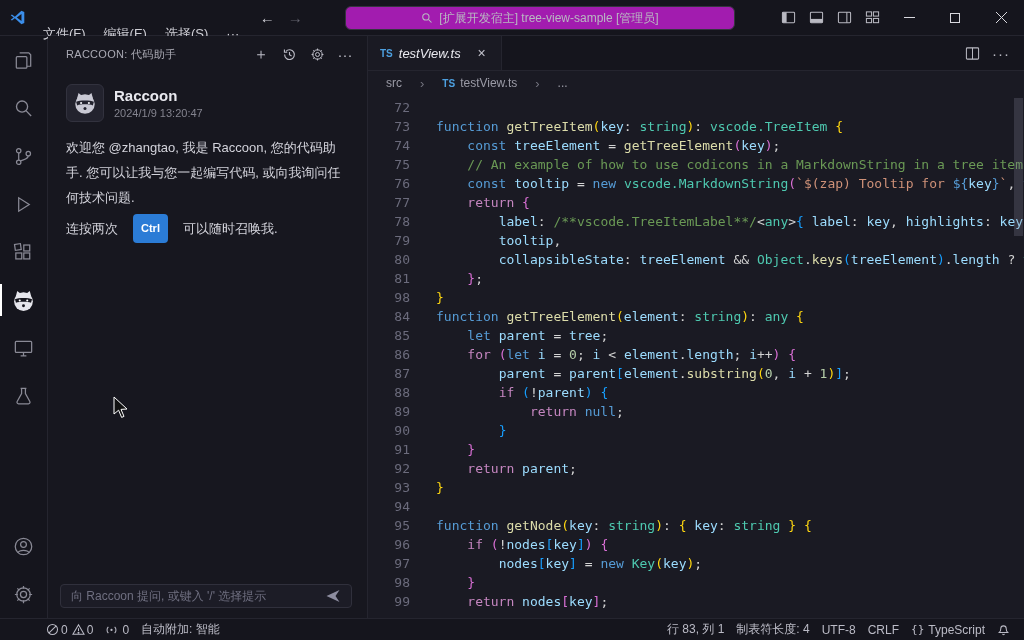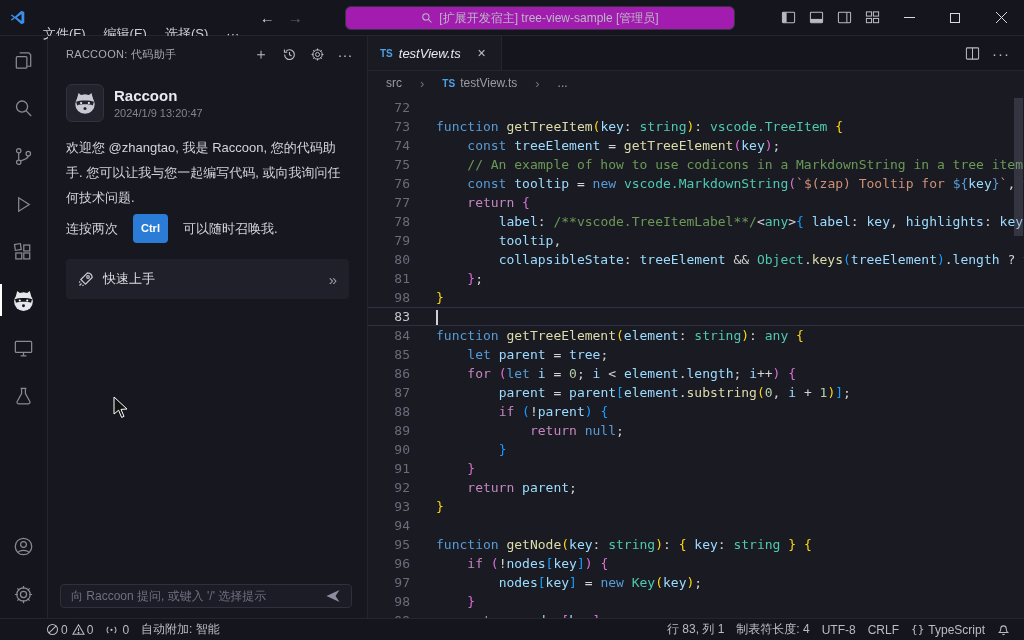--- a/index.html
+++ b/index.html
@@ -294,29 +294,20 @@
         </span>
         <span>
           <div class="a-name">Raccoon</div>
           <div class="a-time">2024/1/9 13:20:47</div>
         </span>
       </div>
       <div class="msg">欢迎您 @zhangtao, 我是 Raccoon, 您的代码助手. 您可以让我与您一起编写代码, 或向我询问任何技术问题.</div>
       <div class="hotkey-line">
         <span>连按两次</span><span class="kbd">Ctrl</span><span>可以随时召唤我.</span>
       </div>
-      <div class="quick">
-        <svg width="16" height="16" viewBox="0 0 16 16" fill="none" stroke="#c9c9d4" stroke-width="1.2">
-            <path d="M9.5 1.8 C12.5 2 14 3.5 14.2 6.5 L7.5 13.2 L2.8 8.5 Z"></path>
-            <circle cx="10" cy="6" r="1.3"></circle>
-            <path d="M3.5 12.5 L1.5 14.5 M5.5 13.8 l-1 1 M2.2 10.5 l-1 1"></path>
-          </svg>
-        <span>快速上手</span>
-        <span class="chev">»</span>
-      </div>
     </div>
 
     <div class="chat-input">
       <span class="placeholder">向 Raccoon 提问, 或键入 '/' 选择提示</span>
       <svg width="16" height="16" viewBox="0 0 16 16" fill="#8d8da0">
           <path d="M1.5 8 L14.5 2 L10.5 8 L14.5 14 Z"></path>
         </svg>
     </div>
   </div>
 
@@ -353,21 +344,20 @@
           <div class="code-row"><span class="gutter">73</span><span class="code-text"><span class="t-kw">function</span><span class="t-pl"> </span><span class="t-fn">getTreeItem</span><span class="t-b1">(</span><span class="t-vr">key</span><span class="t-p">: </span><span class="t-ty">string</span><span class="t-b1">)</span><span class="t-p">: </span><span class="t-ty">vscode.TreeItem</span><span class="t-pl"> </span><span class="t-b1">{</span></span></div>
           <div class="code-row"><span class="gutter">74</span><span class="code-text"><span class="t-pl">    </span><span class="t-kw">const</span><span class="t-pl"> </span><span class="t-vr">treeElement</span><span class="t-p"> = </span><span class="t-fn">getTreeElement</span><span class="t-b2">(</span><span class="t-vr">key</span><span class="t-b2">)</span><span class="t-p">;</span></span></div>
           <div class="code-row"><span class="gutter">75</span><span class="code-text"><span class="t-pl">    </span><span class="t-cm">// An example of how to use codicons in a MarkdownString in a tree item tooltip.</span></span></div>
           <div class="code-row"><span class="gutter">76</span><span class="code-text"><span class="t-pl">    </span><span class="t-kw">const</span><span class="t-pl"> </span><span class="t-vr">tooltip</span><span class="t-p"> = </span><span class="t-kw">new</span><span class="t-pl"> </span><span class="t-ty">vscode.MarkdownString</span><span class="t-b2">(</span><span class="t-st">`$(zap) Tooltip for </span><span class="t-kw">${</span><span class="t-vr">key</span><span class="t-kw">}</span><span class="t-st">`</span><span class="t-p">, </span><span class="t-kw">true</span></span></div>
           <div class="code-row"><span class="gutter">77</span><span class="code-text"><span class="t-pl">    </span><span class="t-ct">return</span><span class="t-pl"> </span><span class="t-b2">{</span></span></div>
           <div class="code-row"><span class="gutter">78</span><span class="code-text"><span class="t-pl">        </span><span class="t-vr">label</span><span class="t-p">: </span><span class="t-cm">/**vscode.TreeItemLabel**/</span><span class="t-p">&lt;</span><span class="t-ty">any</span><span class="t-p">&gt;</span><span class="t-b3">{</span><span class="t-pl"> </span><span class="t-vr">label</span><span class="t-p">: </span><span class="t-vr">key</span><span class="t-p">, </span><span class="t-vr">highlights</span><span class="t-p">: </span><span class="t-vr">key</span><span class="t-p">.</span></span></div>
           <div class="code-row"><span class="gutter">79</span><span class="code-text"><span class="t-pl">        </span><span class="t-vr">tooltip</span><span class="t-p">,</span></span></div>
           <div class="code-row"><span class="gutter">80</span><span class="code-text"><span class="t-pl">        </span><span class="t-vr">collapsibleState</span><span class="t-p">: </span><span class="t-vr">treeElement</span><span class="t-p"> &amp;&amp; </span><span class="t-ty">Object</span><span class="t-p">.</span><span class="t-fn">keys</span><span class="t-b3">(</span><span class="t-vr">treeElement</span><span class="t-b3">)</span><span class="t-p">.</span><span class="t-vr">length</span><span class="t-p"> ? </span><span class="t-ty">vscode.TreeItemCollapsibleState</span></span></div>
           <div class="code-row"><span class="gutter">81</span><span class="code-text"><span class="t-pl">    </span><span class="t-b2">}</span><span class="t-p">;</span></span></div>
           <div class="code-row"><span class="gutter">98</span><span class="code-text"><span class="t-b1">}</span></span></div>
-          <div class="code-row active"><span class="gutter">83</span><span class="code-text"><span class="caret"></span></span></div>
           <div class="code-row"><span class="gutter">84</span><span class="code-text"><span class="t-kw">function</span><span class="t-pl"> </span><span class="t-fn">getTreeElement</span><span class="t-b1">(</span><span class="t-vr">element</span><span class="t-p">: </span><span class="t-ty">string</span><span class="t-b1">)</span><span class="t-p">: </span><span class="t-ty">any</span><span class="t-pl"> </span><span class="t-b1">{</span></span></div>
           <div class="code-row"><span class="gutter">85</span><span class="code-text"><span class="t-pl">    </span><span class="t-kw">let</span><span class="t-pl"> </span><span class="t-vr">parent</span><span class="t-p"> = </span><span class="t-vr">tree</span><span class="t-p">;</span></span></div>
           <div class="code-row"><span class="gutter">86</span><span class="code-text"><span class="t-pl">    </span><span class="t-ct">for</span><span class="t-pl"> </span><span class="t-b2">(</span><span class="t-kw">let</span><span class="t-pl"> </span><span class="t-vr">i</span><span class="t-p"> = </span><span class="t-nu">0</span><span class="t-p">; </span><span class="t-vr">i</span><span class="t-p"> &lt; </span><span class="t-vr">element</span><span class="t-p">.</span><span class="t-vr">length</span><span class="t-p">; </span><span class="t-vr">i</span><span class="t-p">++</span><span class="t-b2">)</span><span class="t-pl"> </span><span class="t-b2">{</span></span></div>
           <div class="code-row"><span class="gutter">87</span><span class="code-text"><span class="t-pl">        </span><span class="t-vr">parent</span><span class="t-p"> = </span><span class="t-vr">parent</span><span class="t-b3">[</span><span class="t-vr">element</span><span class="t-p">.</span><span class="t-fn">substring</span><span class="t-b1">(</span><span class="t-nu">0</span><span class="t-p">, </span><span class="t-vr">i</span><span class="t-p"> + </span><span class="t-nu">1</span><span class="t-b1">)</span><span class="t-b3">]</span><span class="t-p">;</span></span></div>
           <div class="code-row"><span class="gutter">88</span><span class="code-text"><span class="t-pl">        </span><span class="t-ct">if</span><span class="t-pl"> </span><span class="t-b3">(</span><span class="t-p">!</span><span class="t-vr">parent</span><span class="t-b3">)</span><span class="t-pl"> </span><span class="t-b3">{</span></span></div>
           <div class="code-row"><span class="gutter">89</span><span class="code-text"><span class="t-pl">            </span><span class="t-ct">return</span><span class="t-pl"> </span><span class="t-kw">null</span><span class="t-p">;</span></span></div>
           <div class="code-row"><span class="gutter">90</span><span class="code-text"><span class="t-pl">        </span><span class="t-b3">}</span></span></div>
           <div class="code-row"><span class="gutter">91</span><span class="code-text"><span class="t-pl">    </span><span class="t-b2">}</span></span></div>
           <div class="code-row"><span class="gutter">92</span><span class="code-text"><span class="t-pl">    </span><span class="t-ct">return</span><span class="t-pl"> </span><span class="t-vr">parent</span><span class="t-p">;</span></span></div>
           <div class="code-row"><span class="gutter">93</span><span class="code-text"><span class="t-b1">}</span></span></div>

